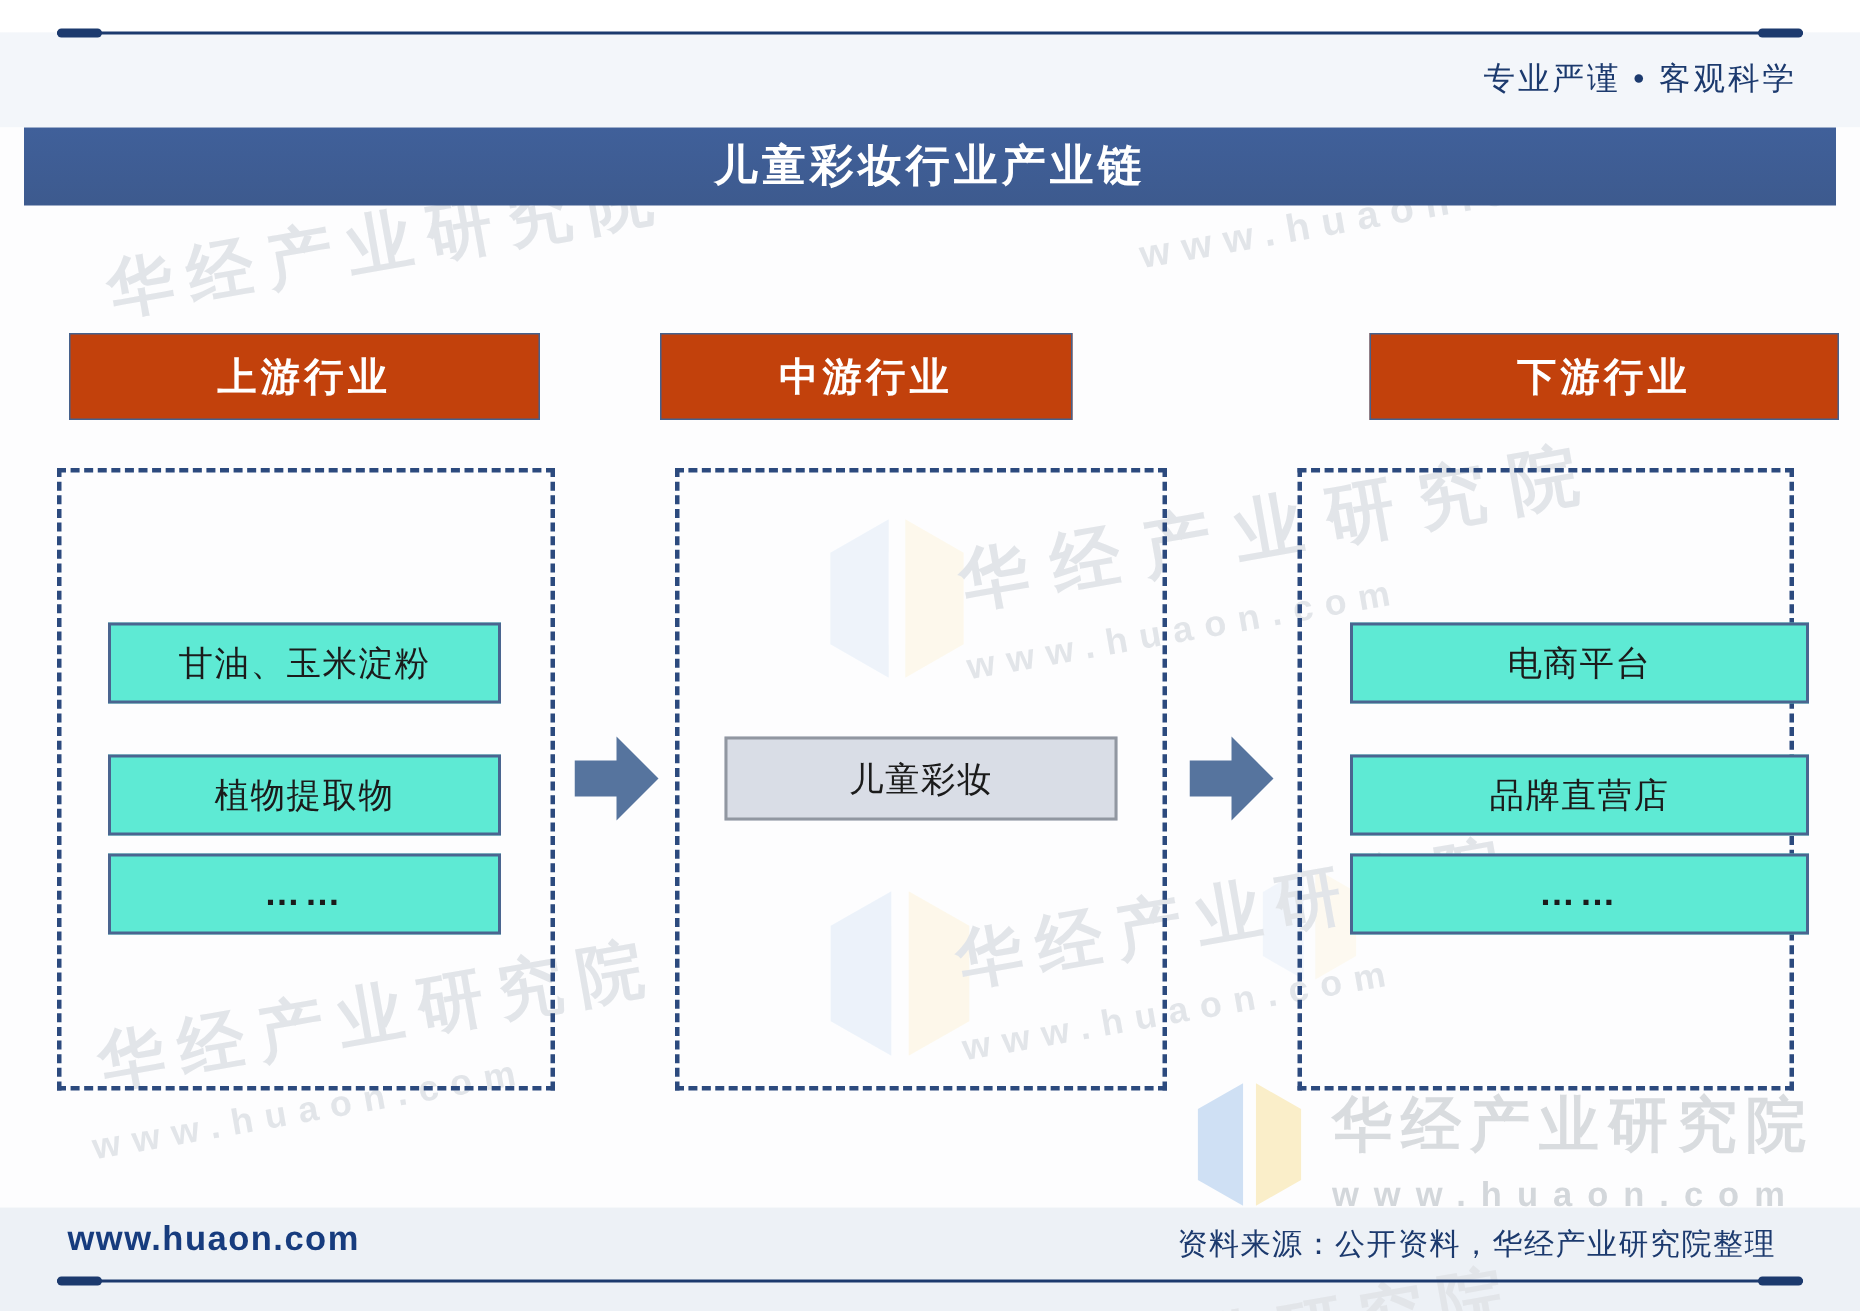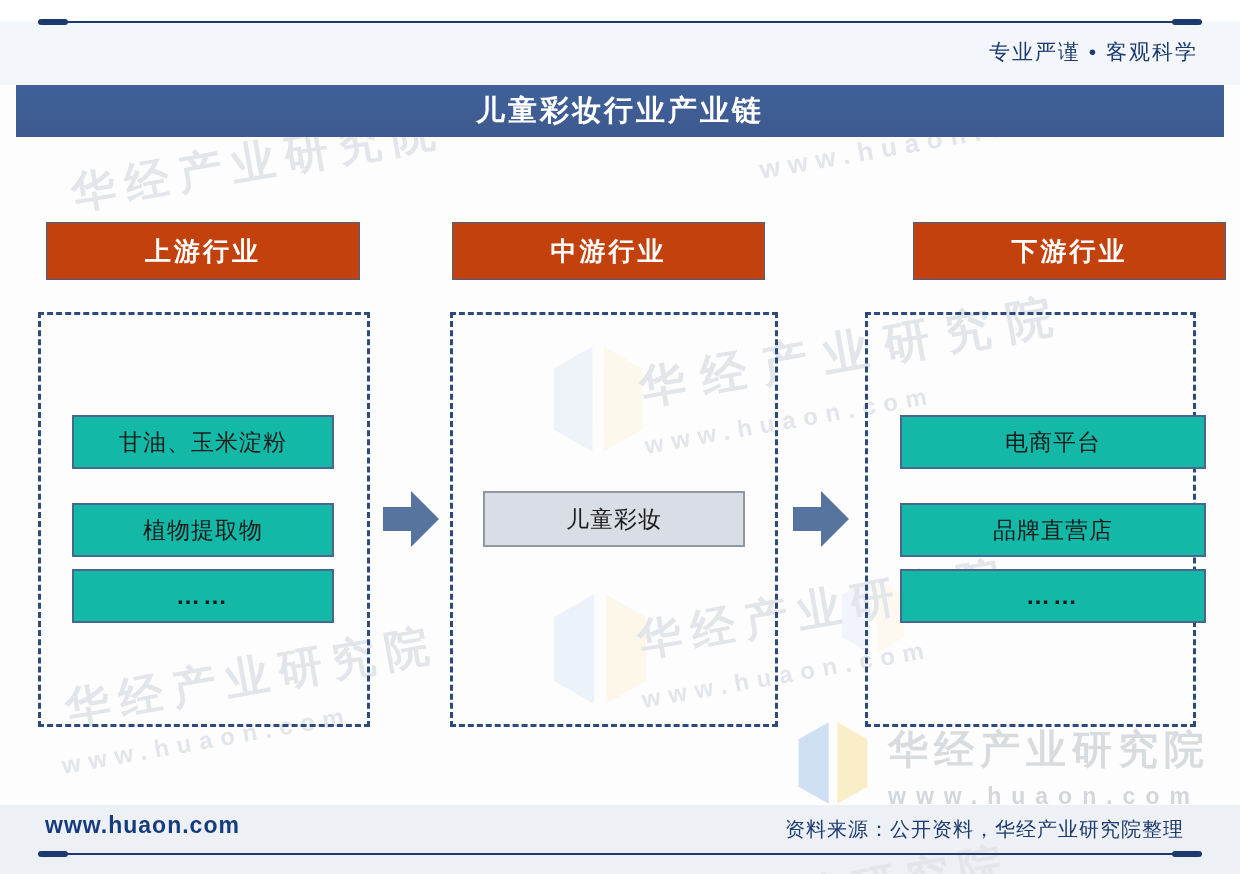--- a/index.html
+++ b/index.html
@@ -40,32 +40,32 @@
     background:linear-gradient(#40609a,#3d5a8e);
     display:flex;align-items:center;justify-content:center;}
   .title-band .title{color:#ffffff;font-size:29px;font-weight:bold;letter-spacing:3px;}
 
   
   .col-header{position:absolute;top:222px;height:58px;background:#c2410c;
     border:1px solid #46618c;box-sizing:border-box;
     display:flex;align-items:center;justify-content:center;
     color:#ffffff;font-size:26px;font-weight:bold;letter-spacing:3px;}
   .col-header.up{left:46px;width:314px;}
-  .col-header.mid{left:452px;width:313px;}
+  .col-header.mid{left:440px;width:275px;}
   .col-header.down{left:873px;width:313px;margin-left:40px;}
 
   
   .dashed-box{position:absolute;top:312px;height:415px;border:3px dashed #2c4a7e;
     box-sizing:border-box;background:transparent;}
   .dashed-box.up{left:38px;width:332px;}
   .dashed-box.mid{left:450px;width:328px;}
   .dashed-box.down{left:865px;width:331px;}
 
   
-  .item-box{position:absolute;height:54px;background:#14b8a6;
+  .item-box{position:absolute;height:54px;background:#5eead4;
     border:2px solid #4a6590;box-sizing:border-box;
     display:flex;align-items:center;justify-content:center;
     font-size:23px;color:#1b1b1b;letter-spacing:1px;}
   .item-box.ellipsis{font-weight:bold;letter-spacing:3px;font-size:24px;}
   .colx-up{left:72px;width:262px;}
   .colx-down{left:900px;width:306px;}
   .row1{top:415px;}
   .row2{top:491px;margin-top:12px;}
   .row3{top:569px;}
   .core-box{position:absolute;left:483px;top:491px;width:262px;height:56px;

